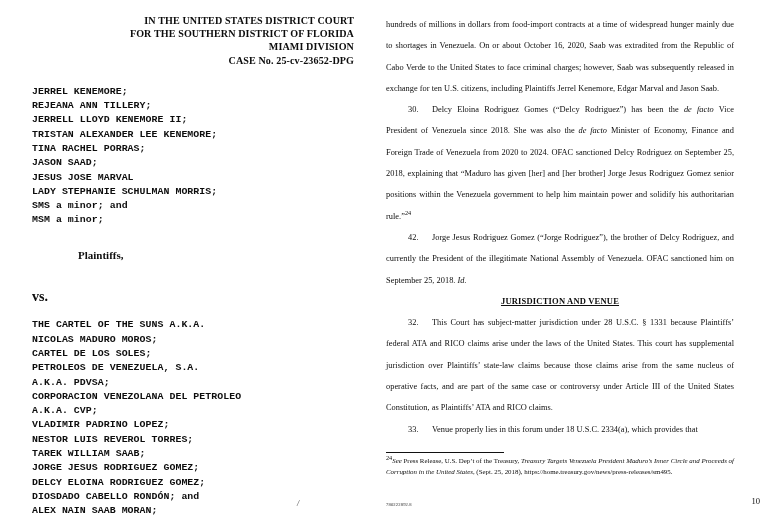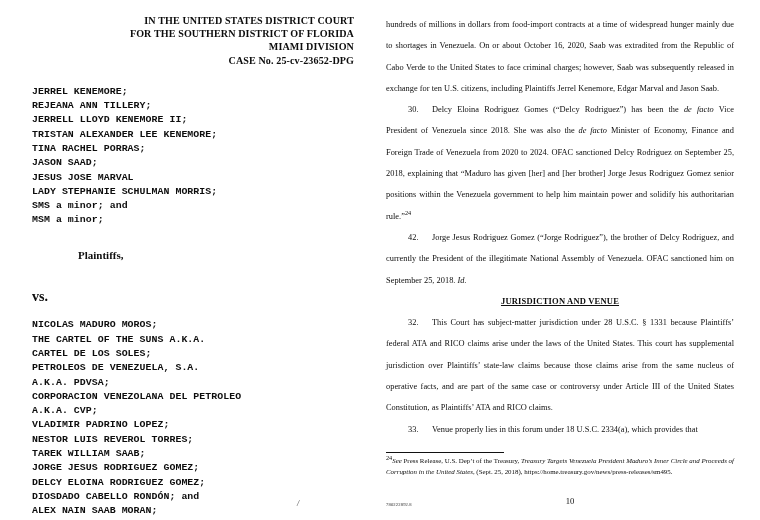--- a/index.html
+++ b/index.html
@@ -121,21 +121,21 @@
     font-size: 6.9px;
     line-height: 10.6px;
     text-align: justify;
     margin: 0;
   }
   #page-number {
     position: absolute;
     left: 0;
     right: 0;
     top: 496px;
-    text-align: center;
+    text-align: right;
     font-size: 8.6px;
   }
   #doc-stamp {
     position: absolute;
     left: 6px;
     top: 502px;
     font-size: 4.6px;
     letter-spacing: 0.15px;
     color: #2a2a2a;
   }
@@ -168,22 +168,22 @@
     </div>
 
     <div class="gap-md"></div>
     <div class="role-line">Plaintiffs,</div>
 
     <div class="gap-lg"></div>
     <div class="vs-line">vs.</div>
 
     <div class="gap-sm"></div>
     <div class="party-block" style="margin-top:0">
+      <div class="party-line">THE CARTEL OF THE SUNS A.K.A.</div>
       <div class="party-line">NICOLAS MADURO MOROS;</div>
-      <div class="party-line">THE CARTEL OF THE SUNS A.K.A.</div>
       <div class="party-line">CARTEL DE LOS SOLES;</div>
       <div class="party-line">PETROLEOS DE VENEZUELA, S.A.</div>
       <div class="party-line">A.K.A. PDVSA;</div>
       <div class="party-line">CORPORACION VENEZOLANA DEL PETROLEO</div>
       <div class="party-line">A.K.A. CVP;</div>
       <div class="party-line">VLADIMIR PADRINO LOPEZ;</div>
       <div class="party-line">NESTOR LUIS REVEROL TORRES;</div>
       <div class="party-line">TAREK WILLIAM SAAB;</div>
       <div class="party-line">JORGE JESUS RODRIGUEZ GOMEZ;</div>
       <div class="party-line">DELCY ELOINA RODRIGUEZ GOMEZ;</div>

